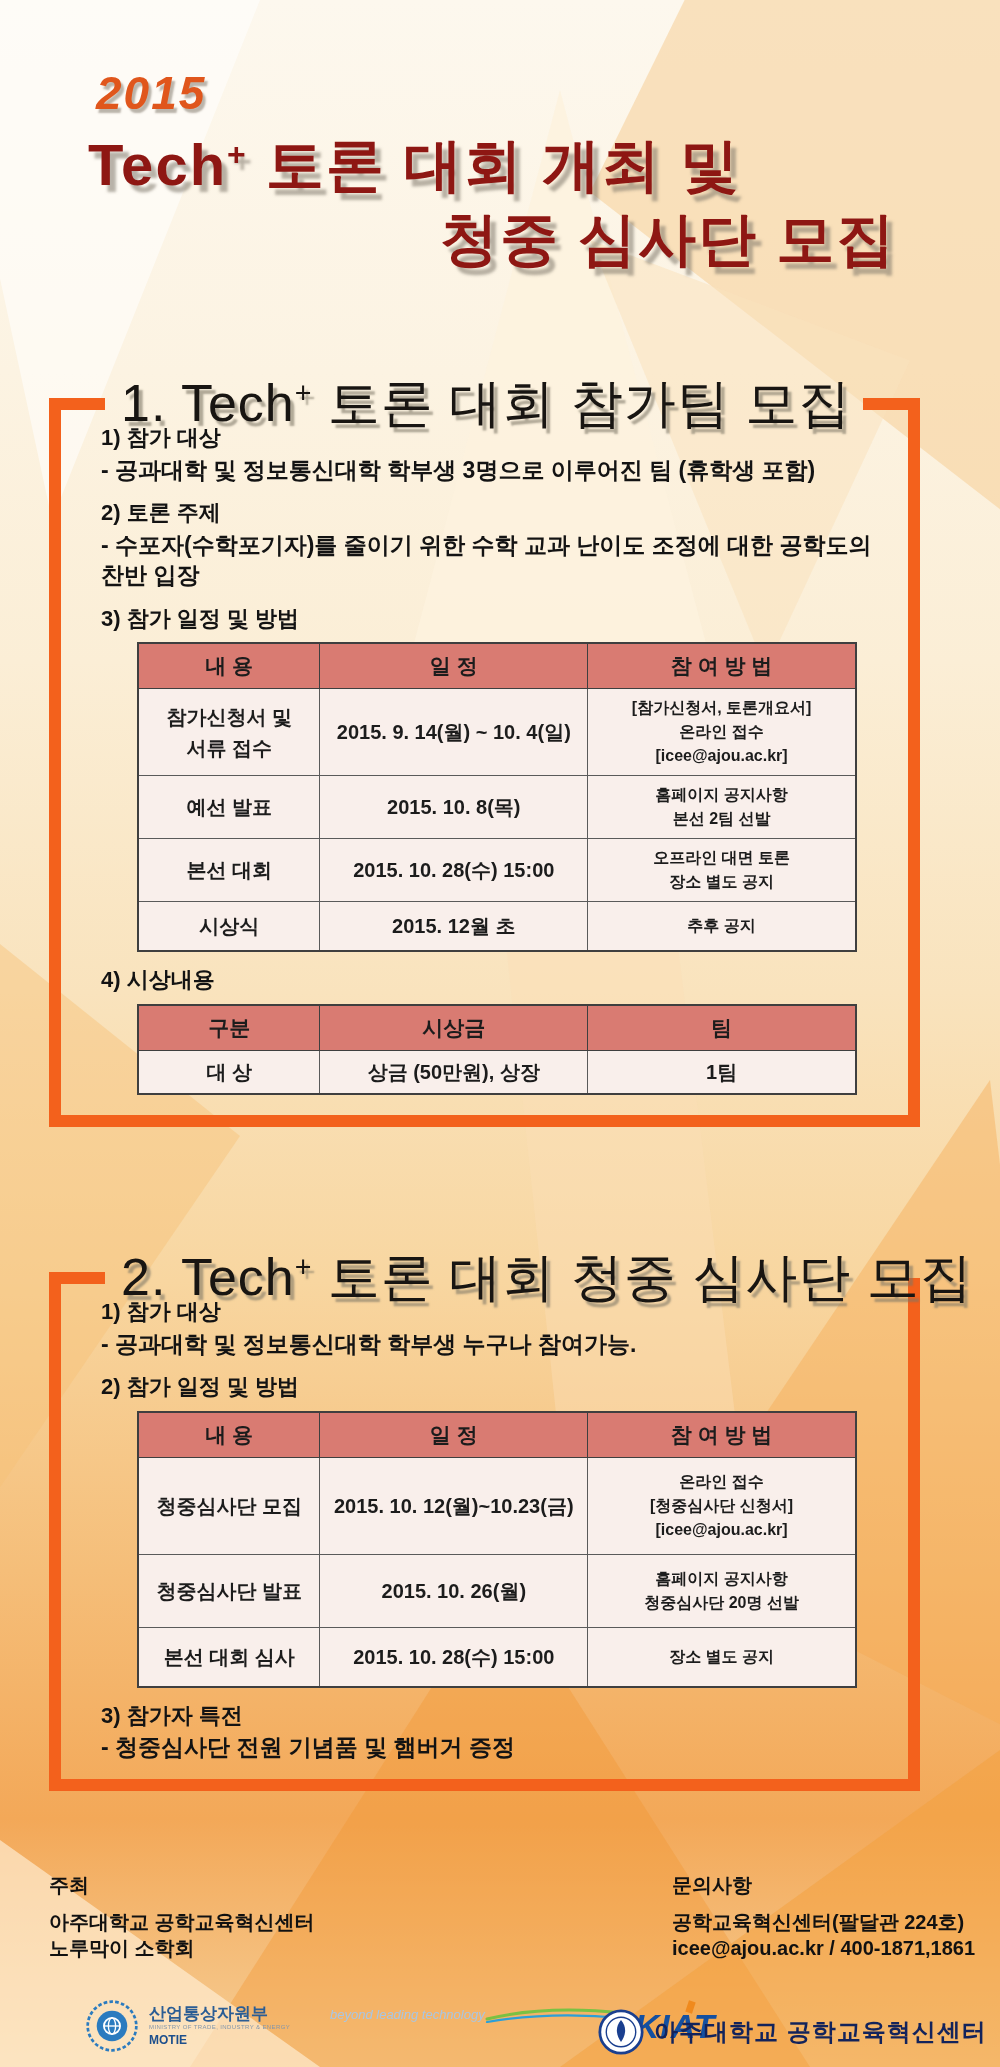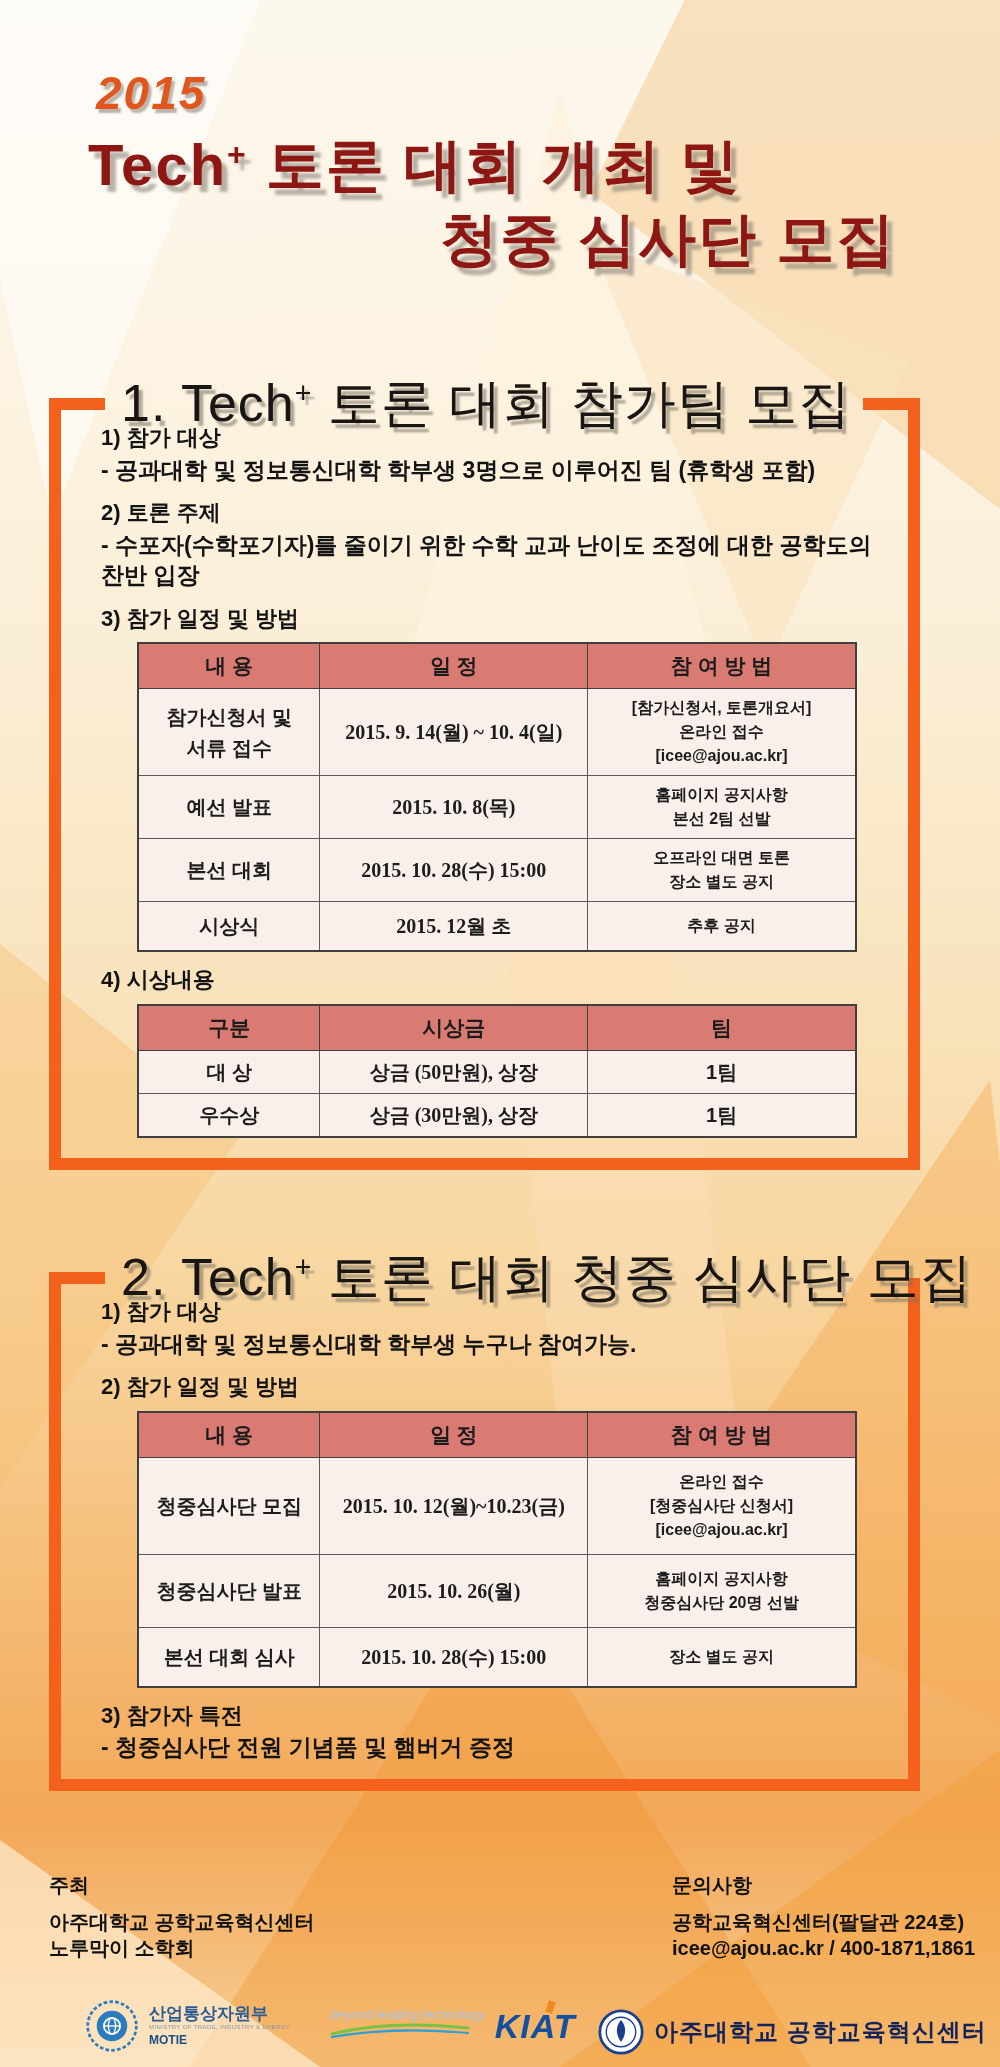--- a/index.html
+++ b/index.html
@@ -57,42 +57,42 @@
   .item-line{font-size:23px;font-weight:600;color:#131313;margin:0;line-height:1.3;}
 
   
   table.data-table{border-collapse:collapse;margin:10px 0 4px 36px;width:720px;
     background:#f9efeb;border:2px solid #3f3f3f;table-layout:fixed;}
   .data-table th{background:#d97b72;border:1px solid #3f3f3f;font-size:21px;font-weight:700;
     color:#1c1c1c;padding:8px 4px;}
   .data-table td{border:1px solid #5a5a5a;text-align:center;font-size:20px;font-weight:600;
     color:#1c1c1c;padding:7px 6px;line-height:1.4;}
   .data-table th:nth-child(1),.data-table td:nth-child(1){width:25%;}
-  .data-table th:nth-child(2),.data-table td:nth-child(2){width:37.5%;font-family:Liberation Serif, serif;}
+  .data-table th:nth-child(2),.data-table td:nth-child(2){width:37.5%;}
   .data-table th:nth-child(3),.data-table td:nth-child(3){width:37.5%;}
   .schedule td:nth-child(3){font-size:16px;font-weight:700;line-height:1.5;}
   .schedule td:nth-child(1) div{margin:3px 0;}
   .prize td{font-weight:700;}
   .roomy td{padding:12px 6px;}
 
   
   .footer-host{position:absolute;left:49px;top:1872px;z-index:2;}
   .footer-contact{position:absolute;left:672px;top:1872px;z-index:2;}
   .footer-title{font-size:20px;font-weight:700;margin:0 0 10px 0;color:#111;}
   .footer-line{font-size:20px;font-weight:700;line-height:1.3;color:#111;margin:0;}
 
   
   .logo-row{position:absolute;left:0;top:1985px;width:1000px;height:78px;z-index:2;margin-top:12px;}
   .motie{position:absolute;left:85px;top:2px;display:flex;align-items:center;gap:10px;}
   .motie-text{display:flex;flex-direction:column;line-height:1.15;}
   .motie-ko{font-size:17px;font-weight:700;color:#2b5d94;}
   .motie-en{font-size:6px;color:#8296ab;letter-spacing:.4px;}
   .motie-abbr{font-size:12px;font-weight:700;color:#1d4f8c;margin-top:3px;}
   .kiat{position:absolute;left:330px;top:10px;display:flex;align-items:flex-start;gap:10px;}
-  .kiat-left{display:flex;flex-direction:column;align-items:flex-start;justify-content:center;}
+  .kiat-left{display:flex;align-items:flex-start;justify-content:center;}
   .kiat-tag{font-size:13px;font-style:italic;color:#a8c6e4;white-space:nowrap;}
   .kiat-word{position:relative;font-size:34px;font-weight:800;font-style:italic;
     color:#1450a0;letter-spacing:1px;line-height:1;margin-top:2px;}
   .kiat-accent{position:absolute;top:-8px;right:22px;width:7px;height:12px;
     background:#f08a1d;transform:rotate(18deg);}
   .ajou{position:absolute;left:598px;top:12px;display:flex;align-items:center;gap:10px;}
   .ajou-name{font-size:24px;font-weight:800;color:#13235b;letter-spacing:1px;white-space:nowrap;}
 </style>
 </head>
 <body>
@@ -201,31 +201,20 @@
             <th>팀</th>
           </tr>
         </thead>
         <tbody>
           <tr>
             <td>
               <div>대 상</div>
             </td>
             <td>
               <div>상금 (50만원), 상장</div>
-            </td>
-            <td>
-              <div>1팀</div>
-            </td>
-          </tr>
-          <tr>
-            <td>
-              <div>우수상</div>
-            </td>
-            <td>
-              <div>상금 (30만원), 상장</div>
             </td>
             <td>
               <div>1팀</div>
             </td>
           </tr>
         </tbody>
       </table>
   </div>
 
   <div class="box box2">

